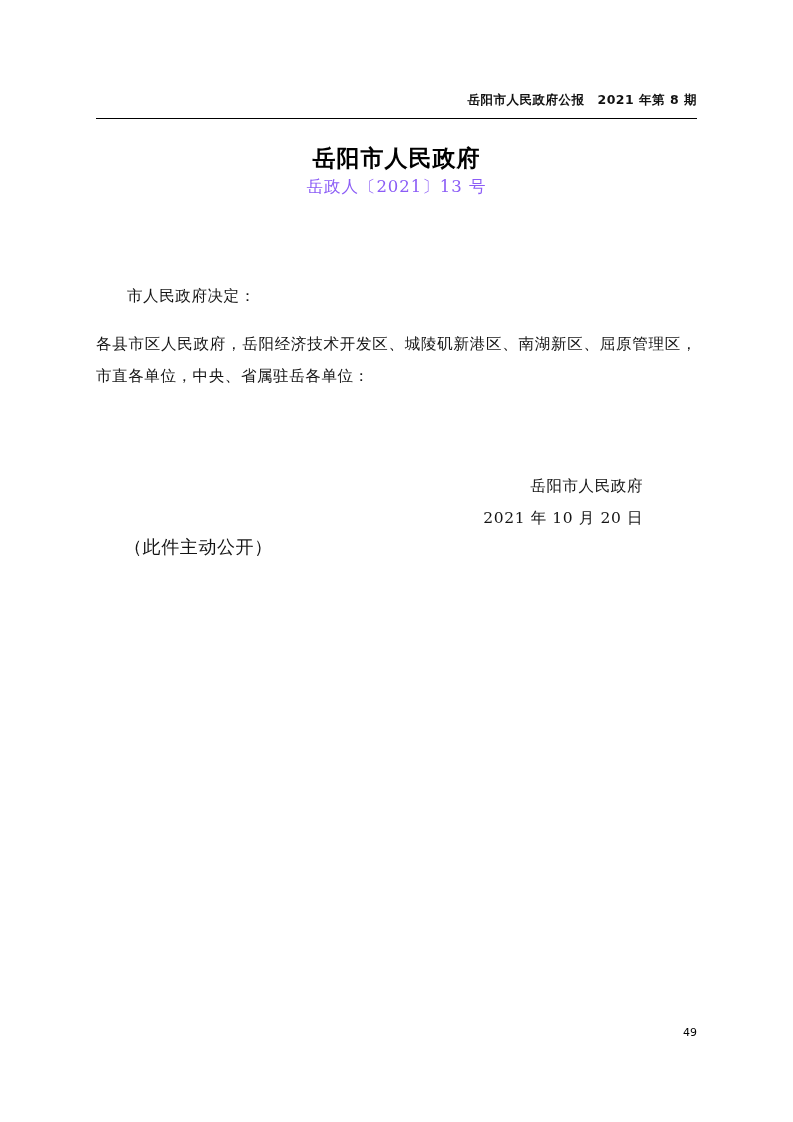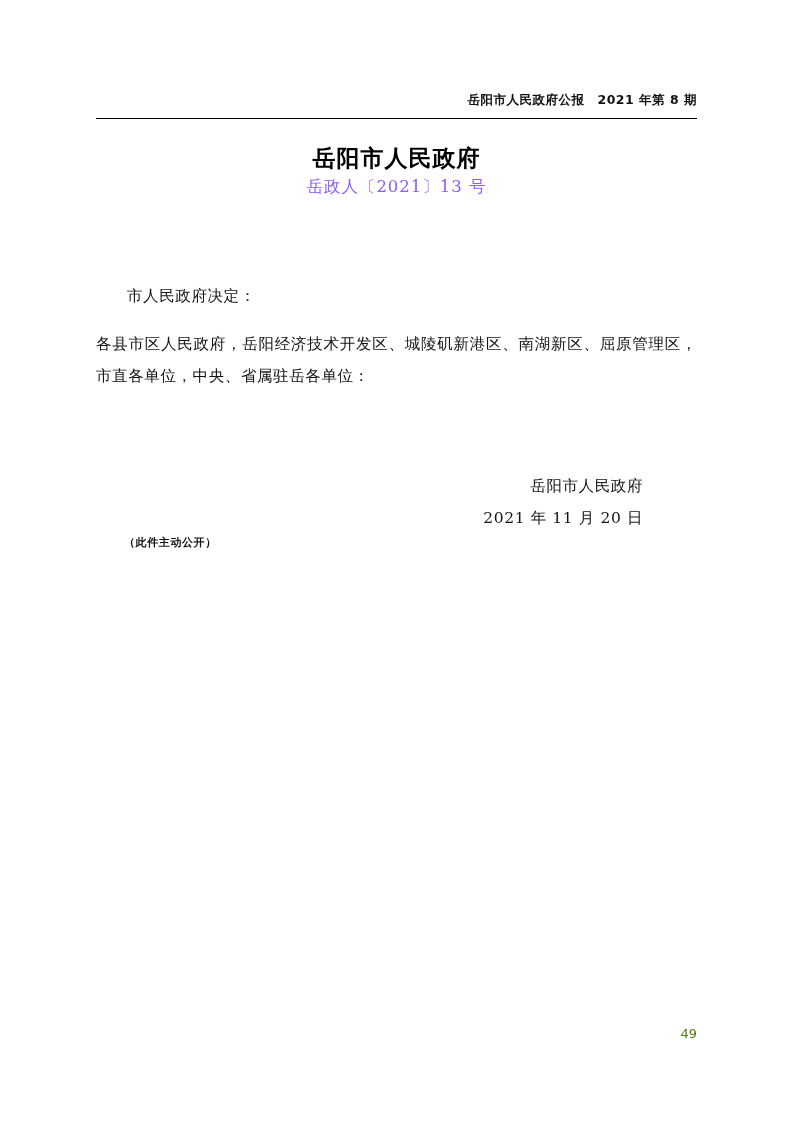--- a/index.html
+++ b/index.html
@@ -110,36 +110,35 @@
     line-height: 32px;
     letter-spacing: 0.6px;
     color: #141414;
   }
 
   
   .note {
     position: absolute;
     top: 535px;
     left: 124px;
-    font-size: 11px;
+    font-size: 18px;
     letter-spacing: 0.6px;
     color: #141414;
-    font-weight: bold;
   }
 
   
   .page-number {
     position: absolute;
     top: 1026px;
     left: 96px;
     width: 601px;
     text-align: right;
     font-family: "DejaVu Sans", "Liberation Sans", sans-serif;
-    font-size: 13px;
-    color: #4d7c0f;
+    font-size: 11px;
+    color: #000000;
   }
 </style>
 </head>
 <body>
 
 <div class="page">
 
   <div class="header">岳阳市人民政府公报　2021 年第 8 期</div>
   <div class="header-rule"></div>
 
@@ -148,20 +147,20 @@
     <div class="doc-number">岳政人〔2021〕13 号</div>
   </div>
 
   <div class="body-block">
     <p class="para indent">市人民政府决定：</p>
     <p class="para addressee">各县市区人民政府，岳阳经济技术开发区、城陵矶新港区、南湖新区、屈原管理区，市直各单位，中央、省属驻岳各单位：</p>
   </div>
 
   <div class="signature">
     <div class="sig-line">岳阳市人民政府</div>
-    <div class="sig-line">2021 年 11 月 20 日</div>
+    <div class="sig-line">2021 年 10 月 20 日</div>
   </div>
 
   <div class="note">（此件主动公开）</div>
 
   <div class="page-number">49</div>
 
 </div>
 
 </body></html>

